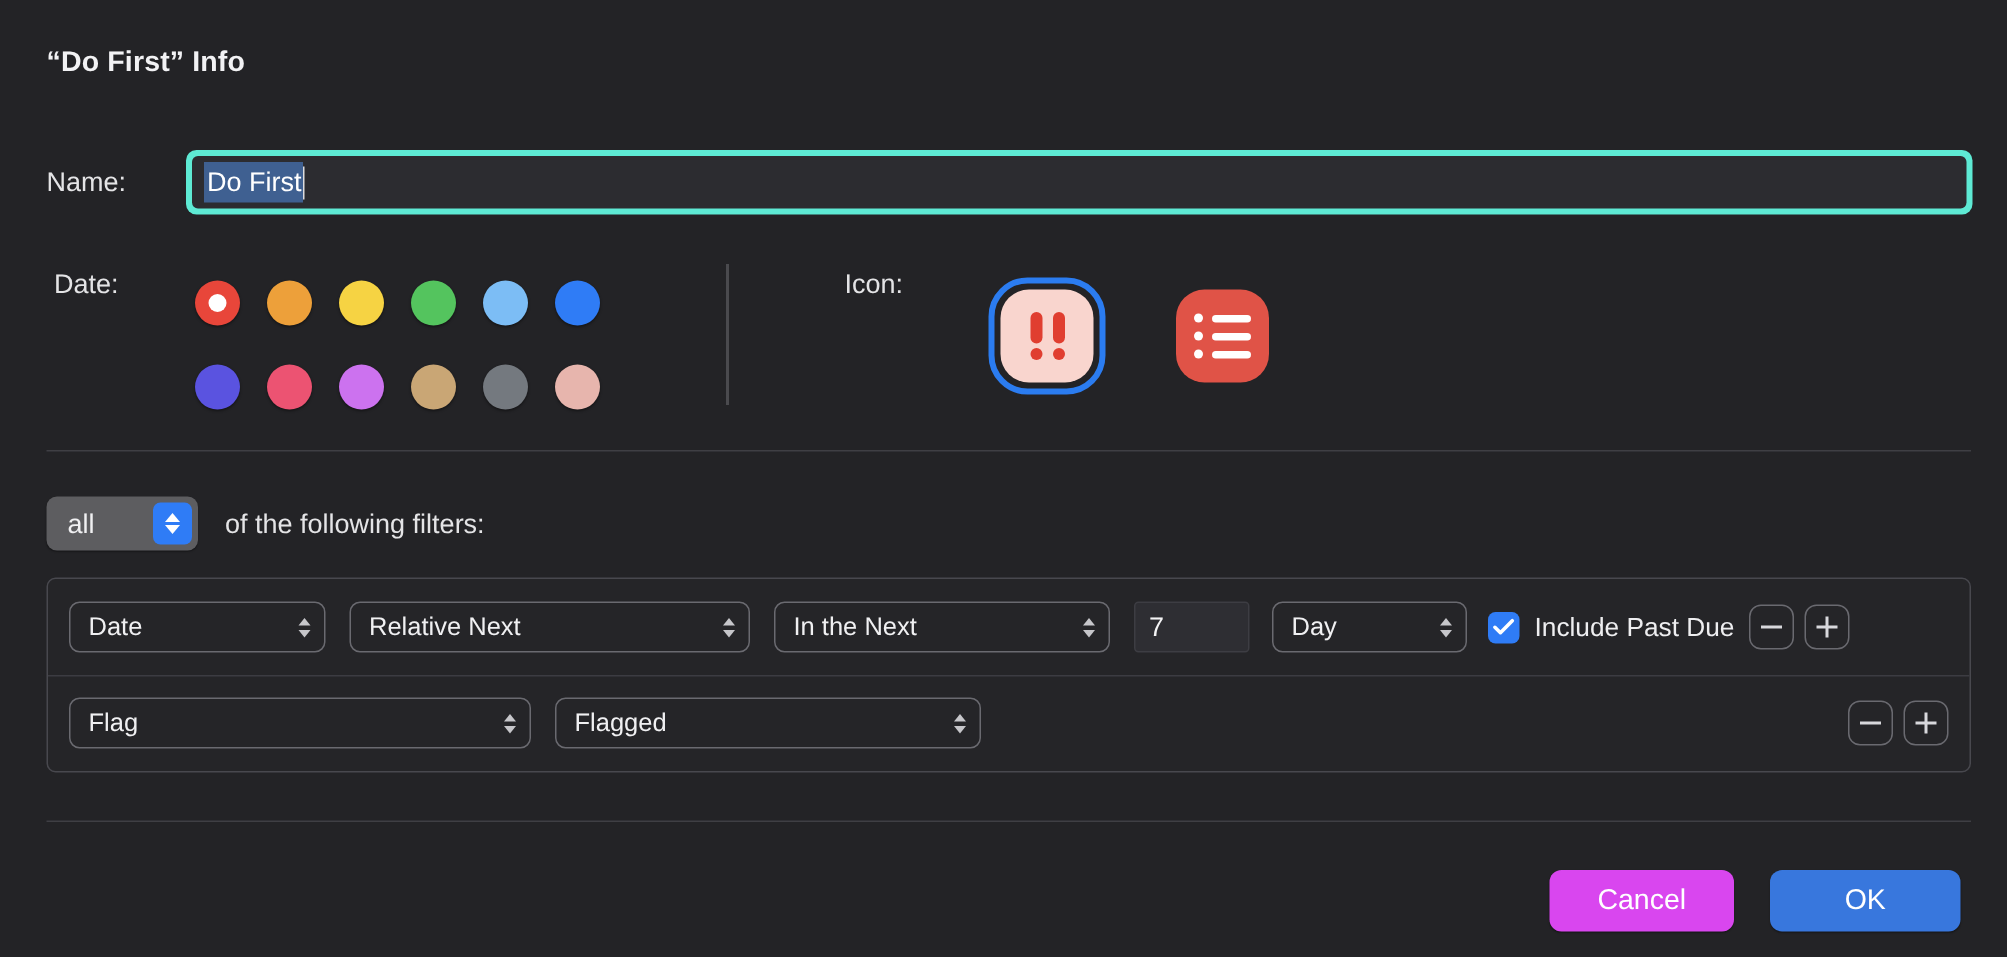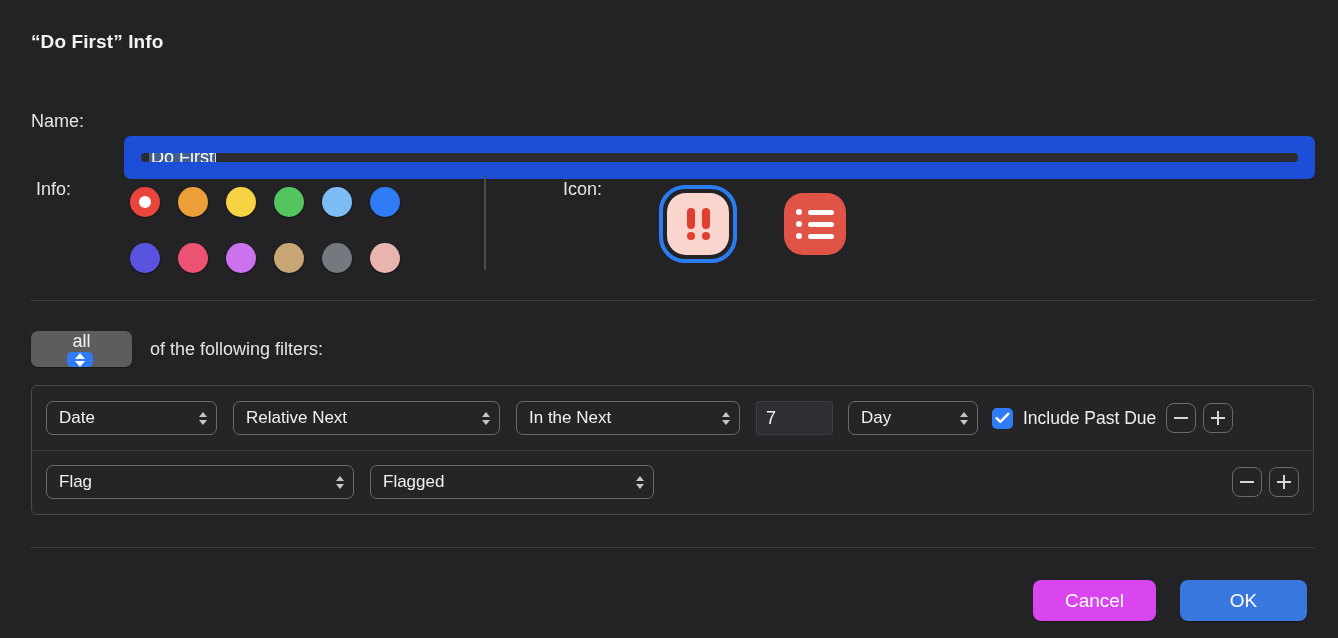--- a/index.html
+++ b/index.html
@@ -35,23 +35,22 @@
     width: 76px;
     text-align: left;
     font-size: 18px;
     color: #e4e4e6;
   }
   .name-field-ring {
     position: absolute;
     left: 124px; top: 100px;
     width: 1191px; height: 43px;
     border-radius: 7px;
-    background: #1d4ed8;
-    padding: 17px;
-    margin-top: 36px;
+    background: #5eead4;
+    padding: 4px;
   }
   .name-field {
     width: 100%; height: 100%;
     background: #2c2c30;
     border-radius: 4px;
     border: none;
     display: flex;
     align-items: center;
     padding-left: 8px;
     overflow: hidden;
@@ -216,21 +215,20 @@
   .popup-btn {
     display: inline-flex;
     align-items: center;
     background: #5d5d60;
     border-radius: 7px;
     height: 36px;
     padding: 0 4px 0 0;
     min-width: 101px;
     justify-content: space-between;
     box-shadow: 0 1px 1px rgba(0,0,0,0.3);
-    flex-direction: column;
   }
   .popup-btn .pv {
     color: #f0f0f2;
     font-size: 18px;
     padding: 0 10px 0 14px;
   }
   .stepper-blue {
     width: 26px; height: 28px;
     border-radius: 5px;
     background: #2f7cf6;
@@ -404,21 +402,21 @@
   <div class="title">“Do First” Info</div>
 
   <div class="name-label">Name:</div>
   <div class="name-field-ring">
     <div class="name-field">
       <span class="name-value">Do First</span>
         <span class="caret"></span>
     </div>
   </div>
 
-  <div class="color-label">Info:</div>
+  <div class="color-label">Date:</div>
   <div class="swatch-grid">
       <div class="swatch-cell">
         <div class="swatch selected" style="background: rgb(232, 70, 58);"></div>
       </div>
       <div class="swatch-cell">
         <div class="swatch" style="background: rgb(237, 160, 58);"></div>
       </div>
       <div class="swatch-cell">
         <div class="swatch" style="background: rgb(246, 211, 67);"></div>
       </div>

